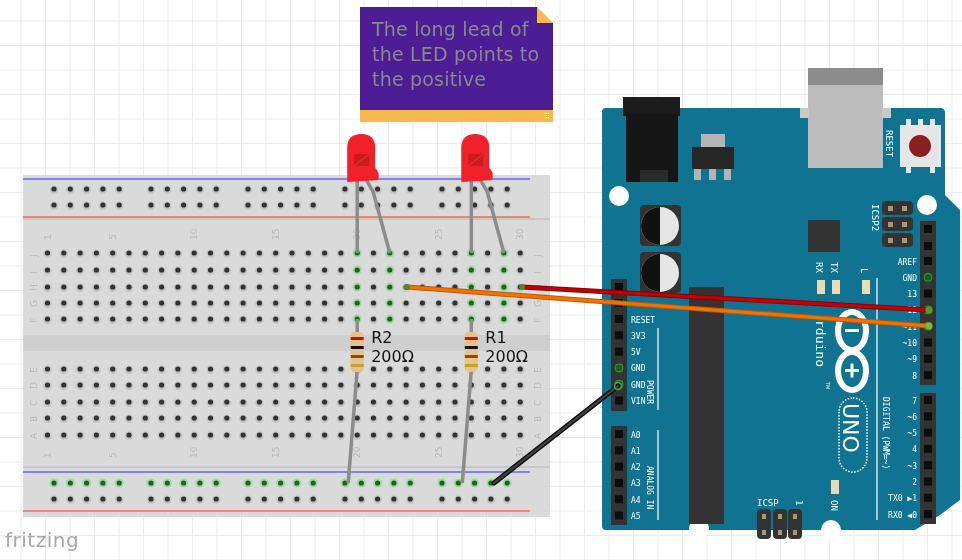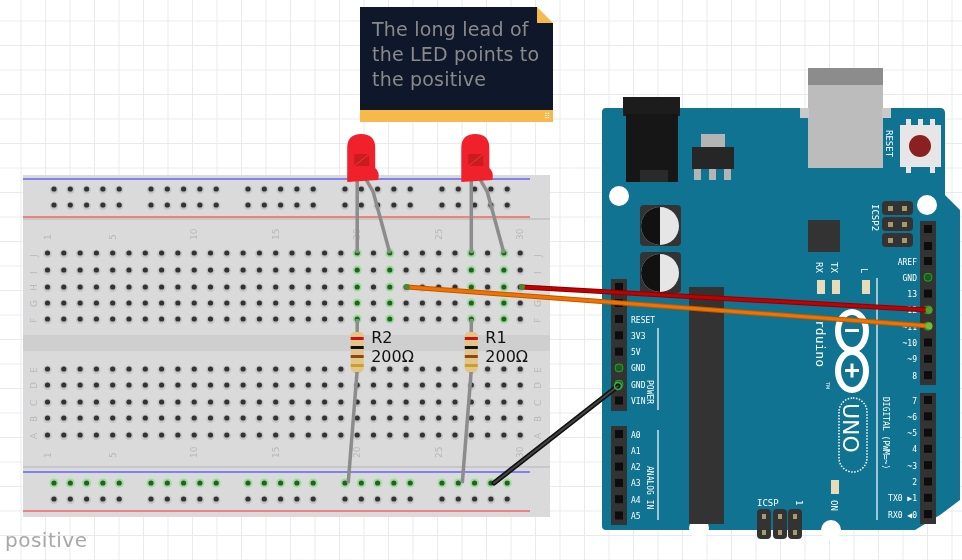--- a/index.html
+++ b/index.html
@@ -9,21 +9,21 @@
     background-image:
       linear-gradient(#e8eaf0 1px, transparent 1px),
       linear-gradient(90deg, #e8eaf0 1px, transparent 1px);
     background-size: 24.5px 24.5px;
     background-position: -4px -4px;
     font-family: "DejaVu Sans", sans-serif;
   }
   #scene { position: absolute; left: 0; top: 0; }
   .note {
     position: absolute; left: 360px; top: 7px; width: 193px; height: 115px;
-    background: #0f172a; box-sizing: border-box;
+    background: #4c1d95; box-sizing: border-box;
   }
   .note-fold {
     position: absolute; right: 0; top: 0; width: 0; height: 0;
     border-top: 16px solid #fff; border-left: 16px solid #f7b84c;
   }
   .note-text {
     position: absolute; left: 12px; top: 10px; width: 175px;
     font-family: "DejaVu Sans", sans-serif; font-size: 19px; line-height: 25px;
     color: #8a8a8a; letter-spacing: 0.2px;
   }
@@ -1983,13 +1983,13 @@
   </g>
 </svg>
 
 <div class="note">
   <div class="note-fold"></div>
   <div class="note-text">The long lead of the LED points to the positive</div>
   <div class="note-bar"></div>
   <div class="note-grip">⠿</div>
 </div>
 
-<div class="logo">positive</div>
+<div class="logo">fritzing</div>
 
 </body></html>

